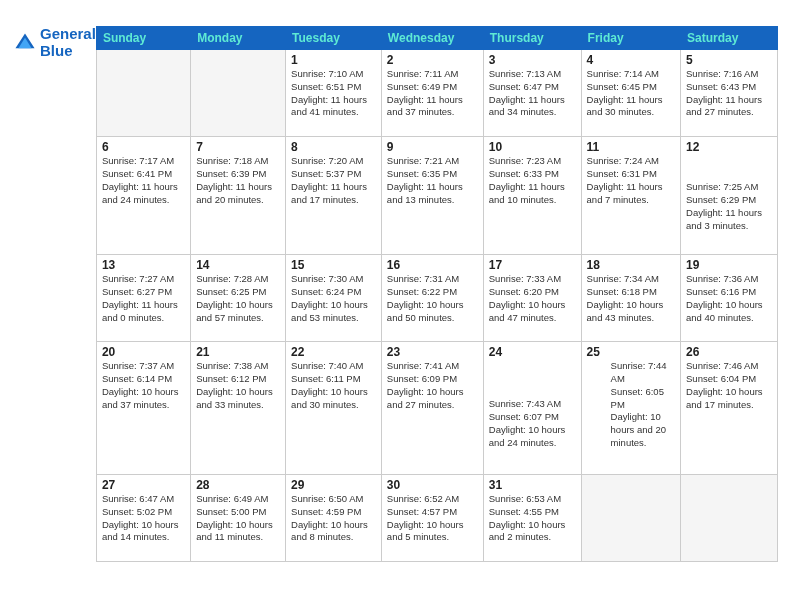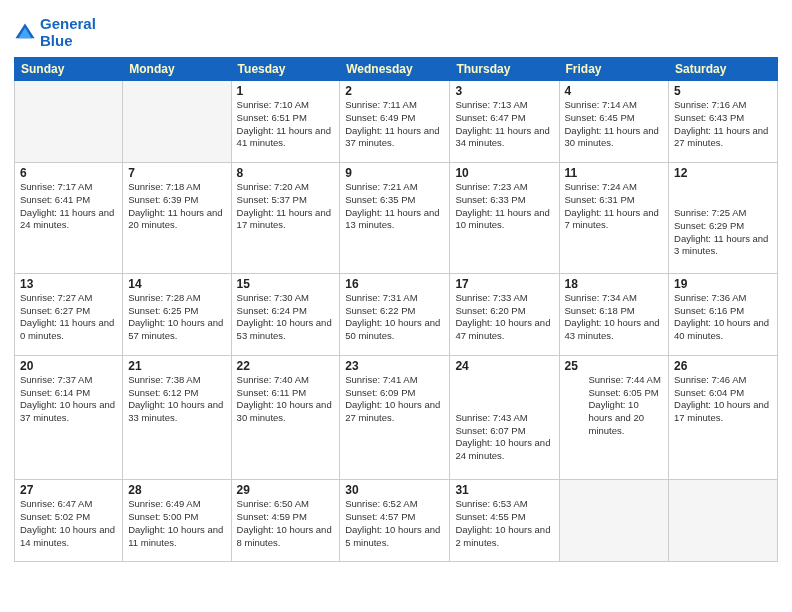--- a/index.html
+++ b/index.html
@@ -7,22 +7,22 @@
       width: 792px;
       height: 612px;
       font-family: Arial, sans-serif;
       background: #fff;
       overflow: hidden;
     }
     .page {
       width: 792px;
       height: 572px;
       display: flex;
-      flex-direction: column;
-      padding: 16px 14px 10px 14px;
+      flex-direction: row;
+      padding: 26px 14px 10px 14px;
     }
     .header {
       display: flex;
       justify-content: space-between;
       align-items: flex-start;
       margin-bottom: 8px;
     }
     .logo {
       display: flex;
       align-items: center;
@@ -55,21 +55,21 @@
       font-weight: normal;
       color: #555;
     }
     .calendar {
       width: 100%;
       border-collapse: collapse;
       flex: 1;
     }
     .calendar th {
       background: #1565c0;
-      color: #fef9c3;
+      color: #5eead4;
       font-size: 12px;
       font-weight: bold;
       padding: 4px 6px;
       text-align: left;
       border: 1px solid #1565c0;
       margin-top: 46px;
     }
     .calendar td {
       border: 1px solid #ccc;
       vertical-align: top;

